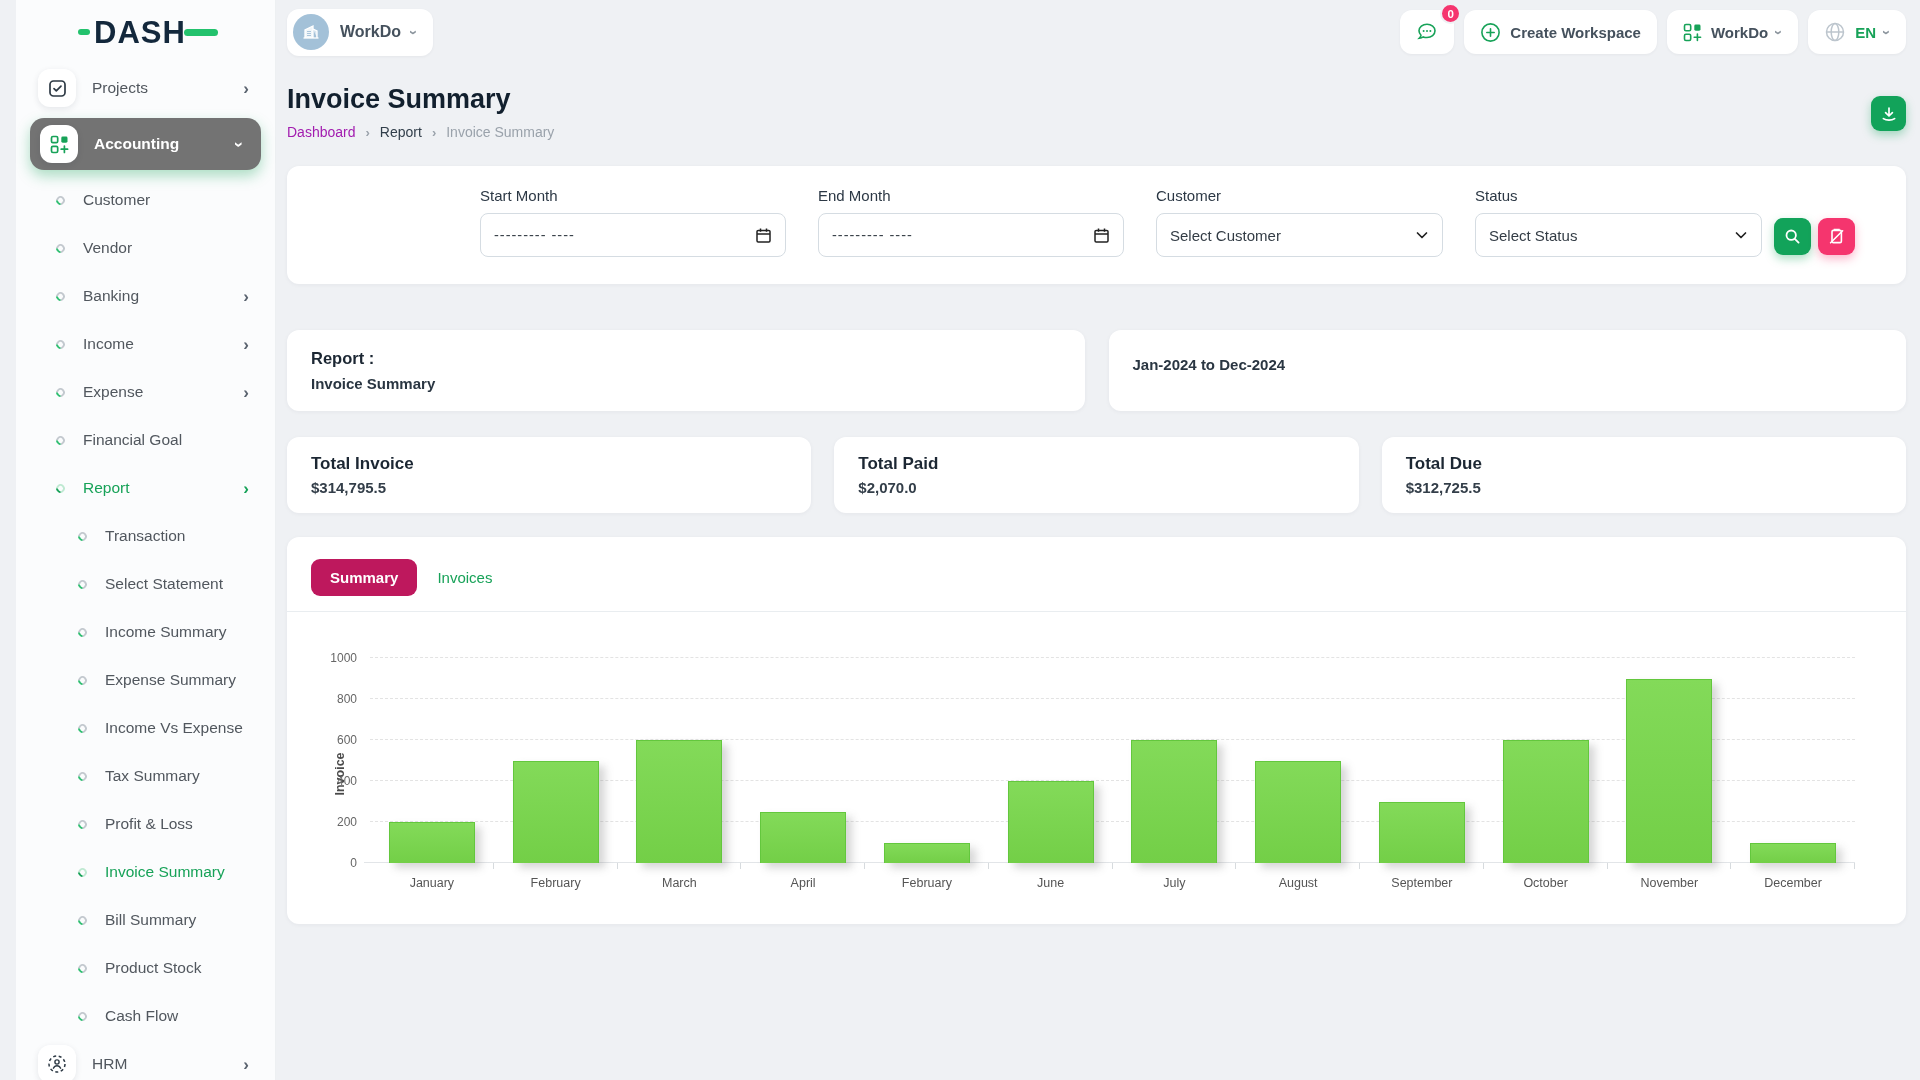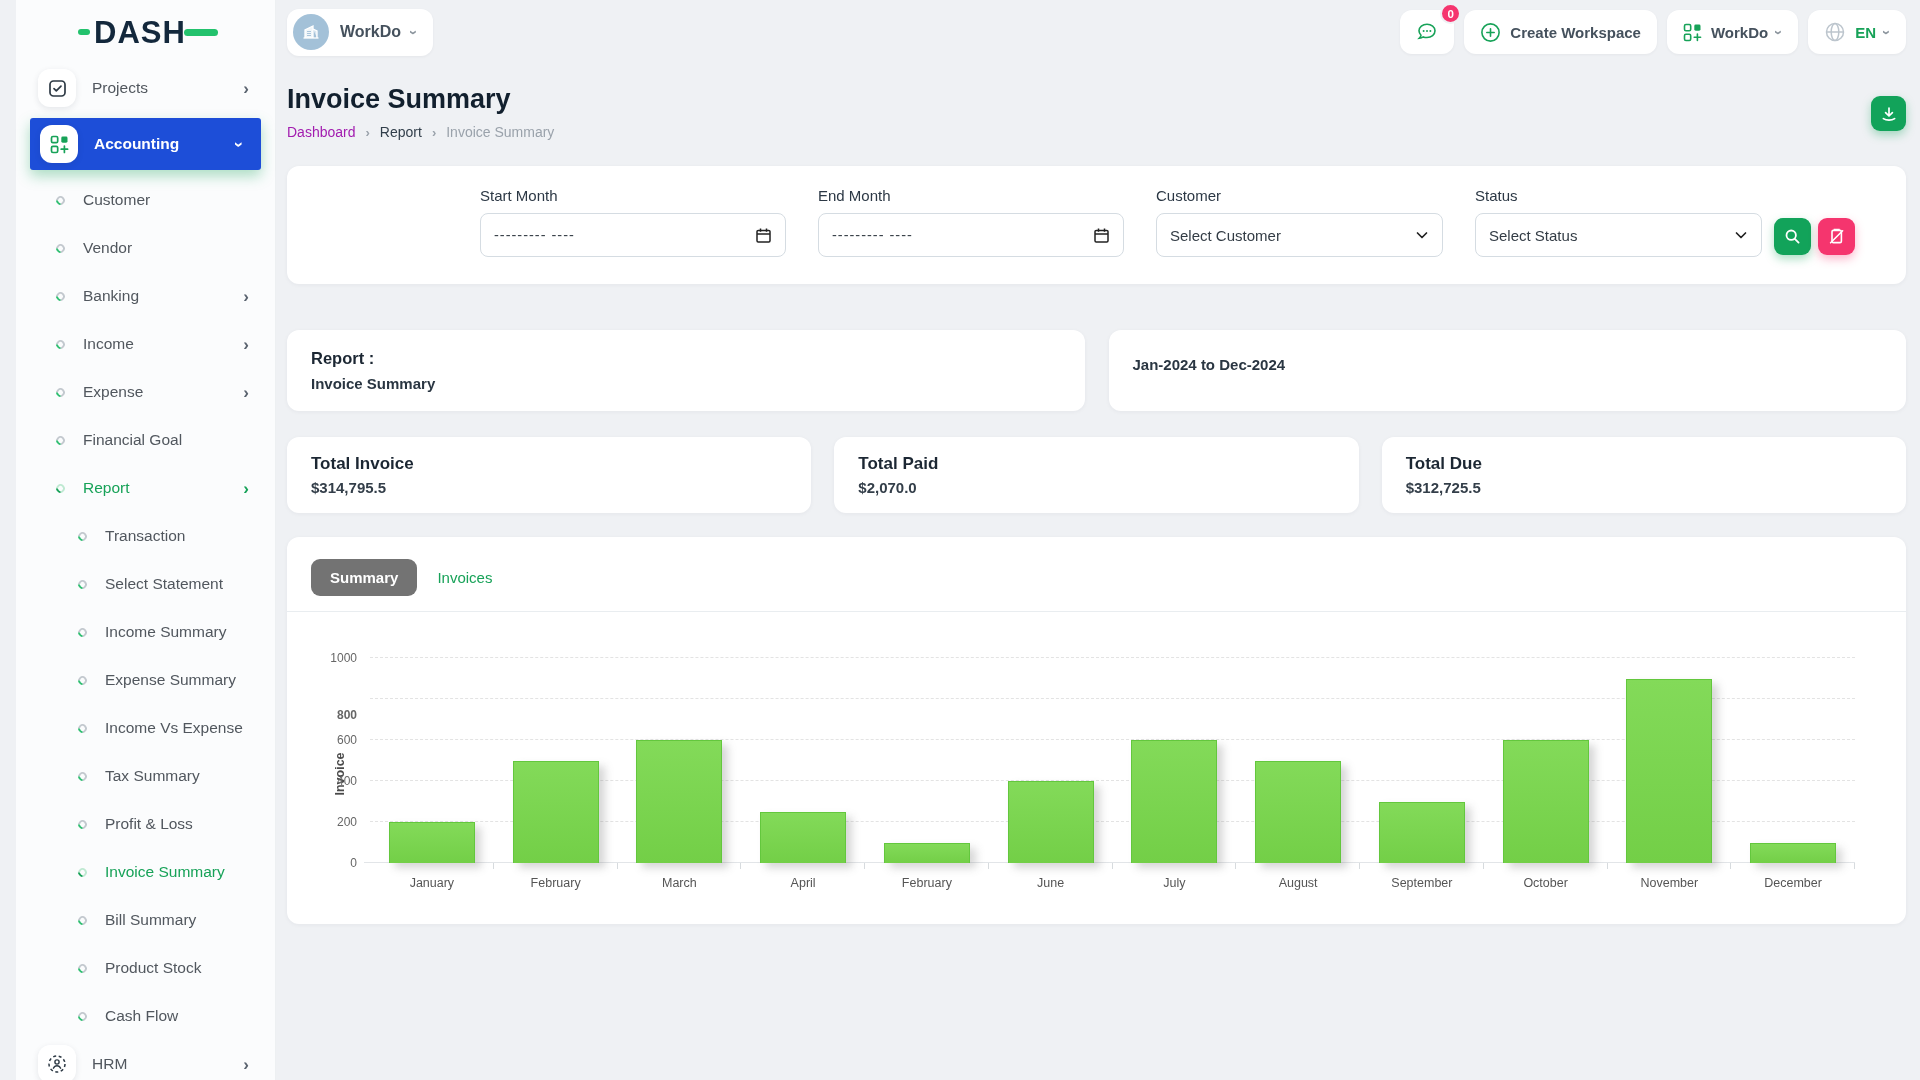--- a/index.html
+++ b/index.html
@@ -11,21 +11,21 @@
   .logo { display:flex; align-items:center; gap:4px; cursor:pointer; }
   .logo-dash-sm { width:12px; height:6px; border-radius:3px; background:#23c26d; }
   .logo-text { font-size:31px; font-weight:900; letter-spacing:1px; color:#13283c; line-height:1; }
   .logo-dash-lg { width:34px; height:7px; border-radius:4px; background:#23c26d; margin-left:-6px; }
 
   .sb-item { height:48px; display:flex; align-items:center; padding:0 26px 0 22px; color:#51575e; font-size:15.5px; cursor:pointer; position:relative; }
   .sb-item .sb-label { flex:1; margin-left:16px; }
   .sb-iconbox { width:38px; height:38px; background:#ffffff; border-radius:12px; box-shadow:0 2px 6px rgba(30,40,60,0.10); display:flex; align-items:center; justify-content:center; flex-shrink:0; }
   .sb-chev { color:#5b6470; font-size:17px; line-height:1; font-weight:600; }
   .sb-chev.down { transform:rotate(90deg); }
-  .sb-item.active-pill { background:#1d4ed8; margin:6px 14px; padding:0 18px 0 10px; height:52px; border-radius:3px; box-shadow:0 6px 14px rgba(23,162,88,0.35); color:#ffffff; font-weight:700;justify-content:space-between; }
+  .sb-item.active-pill { background:#737373; margin:6px 14px; padding:0 18px 0 10px; height:52px; border-radius:14px; box-shadow:0 6px 14px rgba(23,162,88,0.35); color:#ffffff; font-weight:700;justify-content:space-between; }
   .sb-item.active-pill .sb-chev { color:#ffffff; }
   .sb-item.lvl1 { padding-left:40px; }
   .sb-item.lvl2 { padding-left:62px; }
   .sb-dot { width:9px; height:9px; border-radius:50%; border:2px solid #c3c9cf; border-left-color:#2fbf71; transform:rotate(-45deg); flex-shrink:0; }
   .sb-item.lvl1 .sb-label, .sb-item.lvl2 .sb-label { margin-left:18px; }
   .sb-item.active-text { color:#17a258; }
   .sb-item.active-text .sb-dot { border-color:#bfe9d2; border-left-color:#17a258; }
   .sb-item.active-text .sb-chev { color:#17a258; }
 
   
@@ -75,21 +75,21 @@
   .info-v { font-size:15px; font-weight:700; color:#2a3642; margin-top:7px; }
 
   .stats-row { margin-top:26px; display:flex; gap:23px; }
   .stat-card { flex:1; padding:17px 24px; }
   .stat-l { font-size:17px; font-weight:700; color:#1c2733; }
   .stat-v { font-size:15px; font-weight:600; color:#333e49; margin-top:5px; }
 
   
   .chart-card { margin-top:24px; padding-bottom:34px; }
   .tabs-row { padding:22px 24px 15px; display:flex; align-items:center; gap:20px; border-bottom:1px solid #e9edf0; }
-  .tab-pill { background:#737373; color:#fff; font-size:15px; font-weight:600; padding:10px 19px; border-radius:9px; cursor:pointer; }
+  .tab-pill { background:#be185d; color:#fff; font-size:15px; font-weight:600; padding:10px 19px; border-radius:9px; cursor:pointer; }
   .tab-link { color:#17a258; font-size:15px; cursor:pointer; }
 
   .chart-area { margin:46px 51px 0 83px; position:relative; }
   .y-title { position:absolute; left:-52px; top:50%; transform:translate(0,-50%) rotate(-90deg); font-size:12.5px; font-weight:700; color:#4a4a4a; }
   .plot { position:relative; height:205px; }
   .gridline { position:absolute; left:0; right:0; border-top:1px dashed #e3e3e3; }
   .baseline { position:absolute; left:-6px; right:0; bottom:0; border-top:1px solid #e2e5e8; }
   .ytick { position:absolute; right:calc(100% + 13px); transform:translateY(7px); font-size:12px; color:#666; white-space:nowrap; }
   .bars { position:absolute; inset:0; display:flex; }
   .slot { flex:1; position:relative; }
@@ -399,21 +399,21 @@
       <div class="plot" id="plot">
         <div class="baseline"></div>
       <span class="ytick" style="bottom: 0px;">0</span>
           <div class="gridline" style="bottom: 41px;"></div>
           <span class="ytick" style="bottom: 41px;">200</span>
           <div class="gridline" style="bottom: 82px;"></div>
           <span class="ytick" style="bottom: 82px;">400</span>
           <div class="gridline" style="bottom: 123px;"></div>
           <span class="ytick" style="bottom: 123px;">600</span>
           <div class="gridline" style="bottom: 164px;"></div>
-          <span class="ytick" style="bottom: 148px; font-weight: bold;">800</span>
+          <span class="ytick" style="bottom: 164px;">800</span>
           <div class="gridline" style="bottom: 205px;"></div>
           <span class="ytick" style="bottom: 205px;">1000</span>
           <div class="bars">
             <div class="slot">
               <div class="bar" style="height: 41px;"></div>
             </div>
             <div class="slot">
               <div class="bar" style="height: 102.5px;"></div>
             </div>
             <div class="slot">

